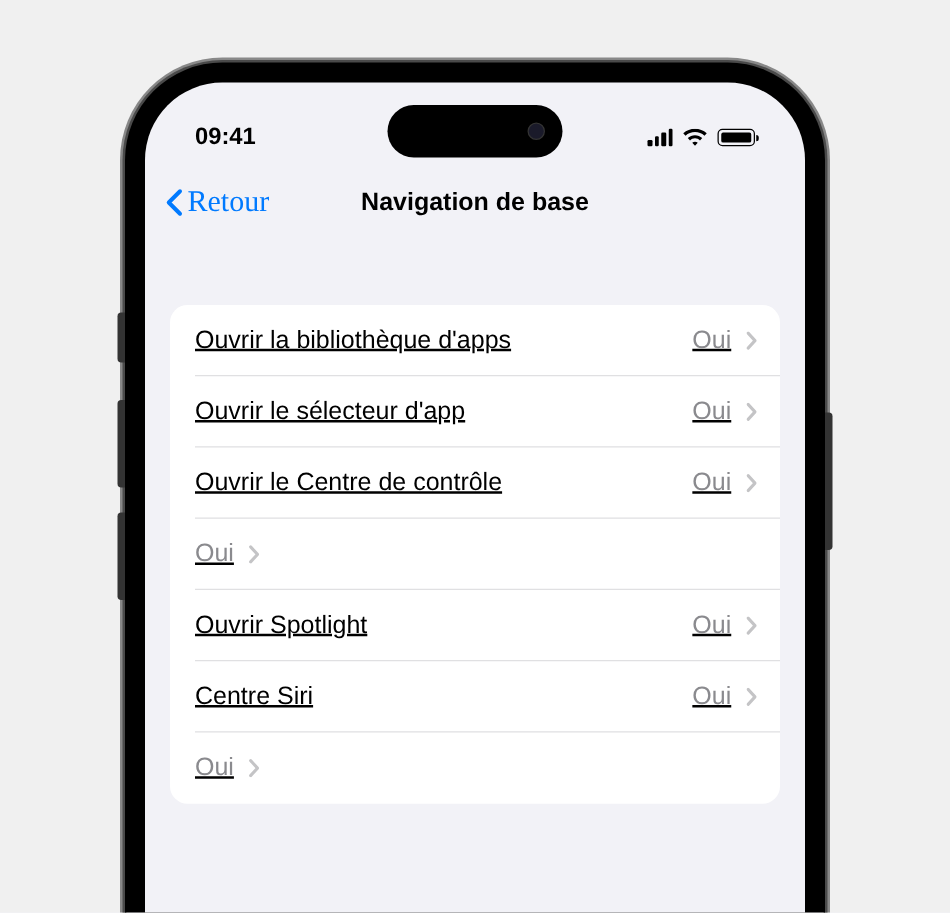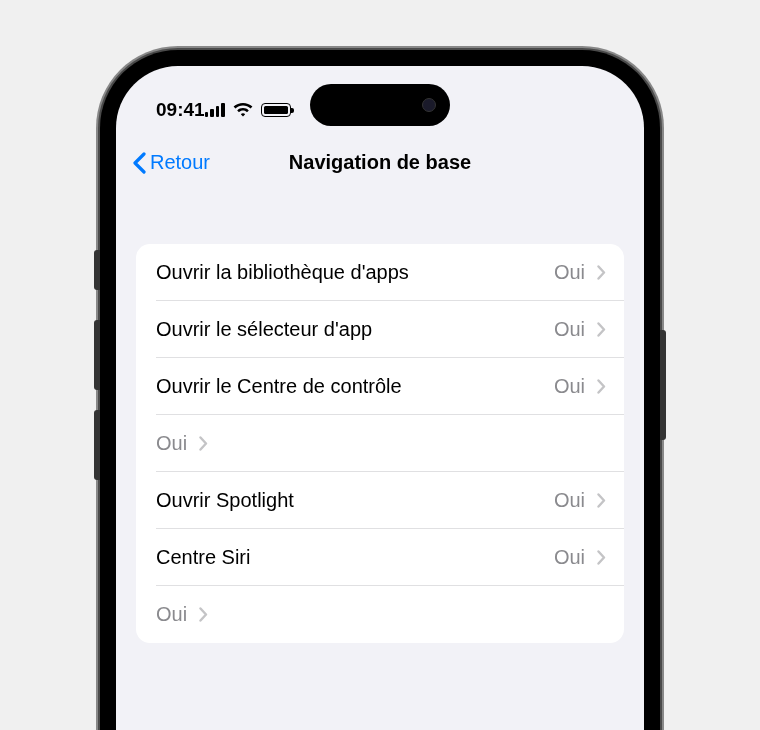--- a/index.html
+++ b/index.html
@@ -87,21 +87,21 @@
       width: 14px;
       height: 14px;
       background: #1a1a2a;
       border-radius: 50%;
       border: 1px solid #333;
     }
     .status-bar {
       height: 70px;
       display: flex;
       align-items: center;
-      justify-content: flex-start;
+      justify-content: space-between;
       padding: 18px 40px 0 40px;
     }
     .time {
       font-size: 19px;
       font-weight: 600;
       color: #000;
     }
     .status-icons {
       display: flex;
       align-items: center;
@@ -149,43 +149,45 @@
     }
     .nav-bar {
       height: 52px;
       display: flex;
       align-items: center;
       position: relative;
       padding: 0 16px;
     }
     .back-button {
       display: flex;
-      align-items: flex-end;
+      align-items: center;
       gap: 4px;
       color: #007aff;
-      font-size: 20px;
+      font-size: 24px;
       cursor: pointer;
       z-index: 2;
+      font-family: Liberation Serif, serif;
     }
     .chevron-back {
       width: 14px;
       height: 22px;
     }
     .nav-title {
       position: absolute;
       left: 0;
       right: 0;
       text-align: center;
       font-size: 20px;
       font-weight: 600;
       color: #000;
       pointer-events: none;
     }
     .content {
       padding: 56px 20px 0 20px;
+      text-decoration: underline;
     }
     .list-group {
       background: #fff;
       border-radius: 14px;
       overflow: hidden;
     }
     .list-item {
       display: flex;
       align-items: center;
       justify-content: space-between;

